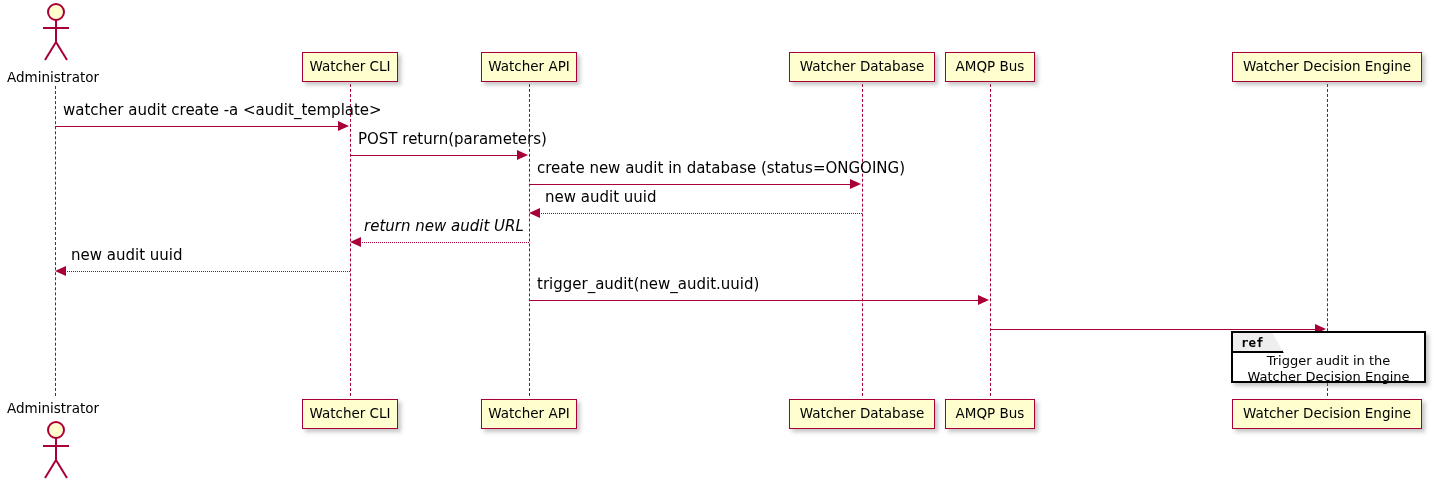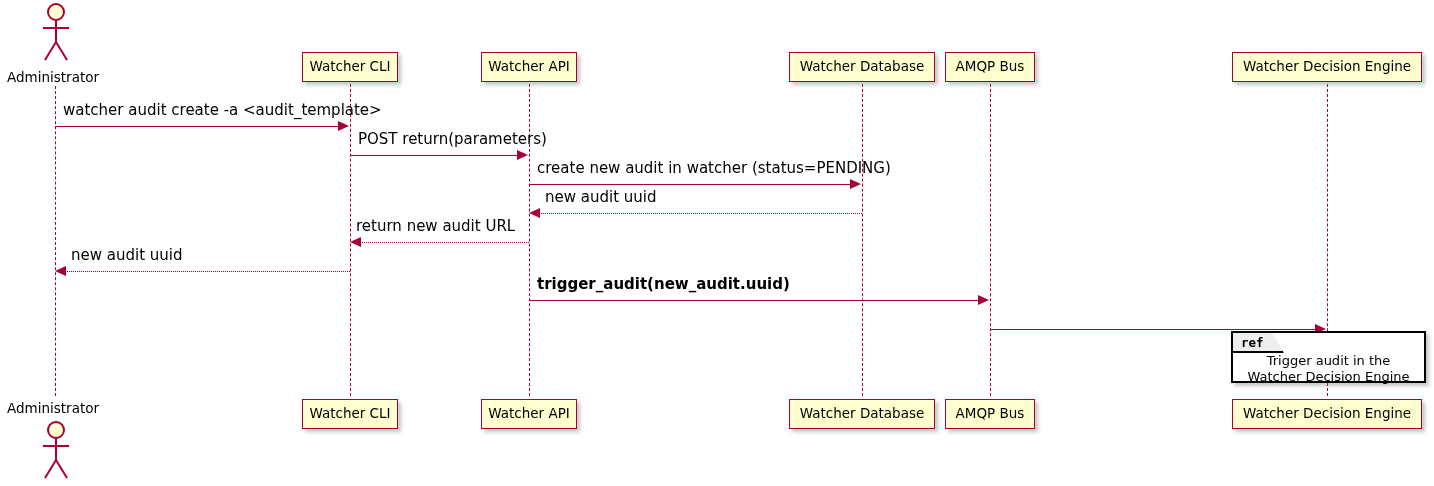--- a/index.html
+++ b/index.html
@@ -176,37 +176,37 @@
   </div>
 
   <div class="msg-label" style="left:63px; top:103px;">watcher audit create -a &lt;audit_template&gt;</div>
   <div class="msg-line solid" style="left:55px; top:126px; width:284px;"></div>
   <div class="arrowhead right" style="left:338px; top:121px;"></div>
 
   <div class="msg-label" style="left:358px; top:132px;">POST return(parameters)</div>
   <div class="msg-line solid" style="left:350px; top:155px; width:168px;"></div>
   <div class="arrowhead right" style="left:517px; top:150px;"></div>
 
-  <div class="msg-label" style="left:537px; top:161px;">create new audit in watcher (status=PENDING)</div>
+  <div class="msg-label" style="left:537px; top:161px;">create new audit in database (status=ONGOING)</div>
   <div class="msg-line solid" style="left:529px; top:184px; width:322px;"></div>
   <div class="arrowhead right" style="left:850px; top:179px;"></div>
 
   <div class="msg-label" style="left:545px; top:190px;">new audit uuid</div>
   <div class="msg-line dotted" style="left:541px; top:213px; width:321px;"></div>
   <div class="arrowhead left" style="left:529px; top:208px;"></div>
 
-  <div class="msg-label" style="left:356px; top:219px;">return new audit URL</div>
+  <div class="msg-label" style="left:364px; top:219px;font-style:italic;">return new audit URL</div>
   <div class="msg-line dotted" style="left:362px; top:242px; width:167px;"></div>
   <div class="arrowhead left" style="left:350px; top:237px;"></div>
 
   <div class="msg-label" style="left:71px; top:248px;">new audit uuid</div>
   <div class="msg-line dotted" style="left:67px; top:271px; width:283px;"></div>
   <div class="arrowhead left" style="left:55px; top:266px;"></div>
 
-  <div class="msg-label" style="left:537px; top:277px;font-weight:bold;">trigger_audit(new_audit.uuid)</div>
+  <div class="msg-label" style="left:537px; top:277px;">trigger_audit(new_audit.uuid)</div>
   <div class="msg-line solid" style="left:529px; top:300px; width:450px;"></div>
   <div class="arrowhead right" style="left:978px; top:295px;"></div>
 
   <div class="msg-line solid" style="left:990px; top:329px; width:326px;"></div>
   <div class="arrowhead right" style="left:1315px; top:324px;"></div>
 
   <div class="ref-box" style="left:1231px; top:331px; width:195px; height:52px;">
     <div class="ref-tab">
       <span>ref</span>
     </div>

